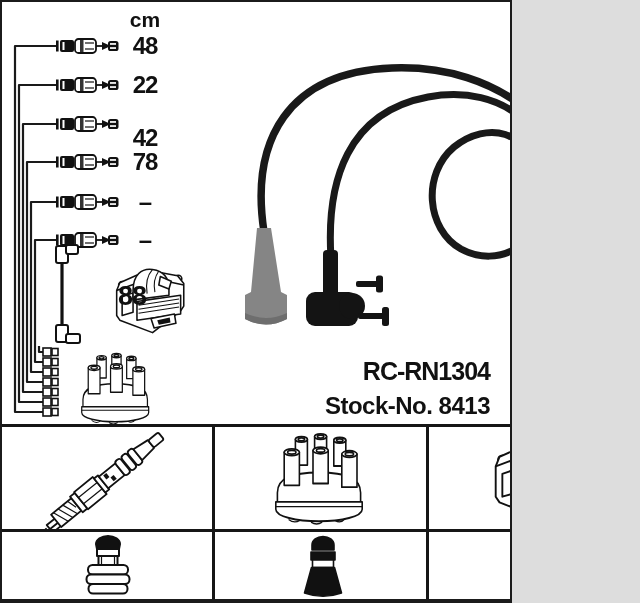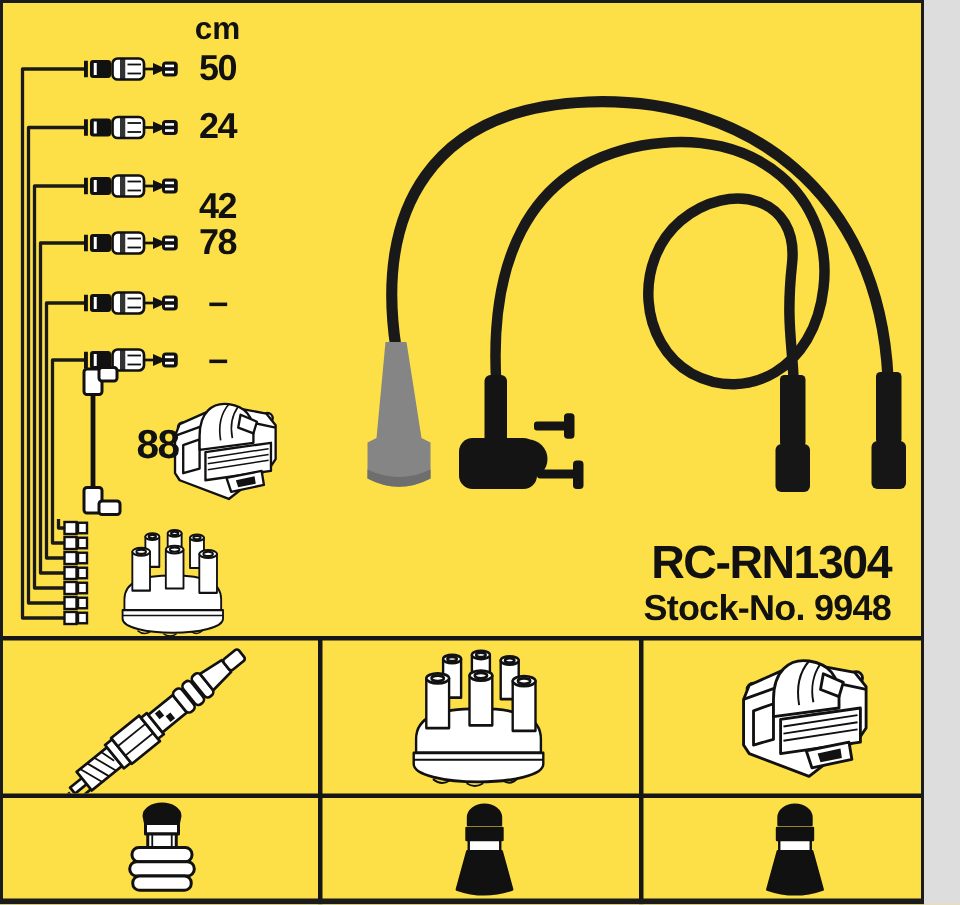--- a/index.html
+++ b/index.html
@@ -1,24 +1,24 @@
 <!DOCTYPE html>
 <html><head>
 <meta charset="utf-8">
 <style>
   html,body{margin:0;padding:0;background:#dddddd;}
-  #page{position:relative;width:616px;height:603px;background:#fde047;overflow:hidden;
+  #page{position:relative;width:512px;height:603px;background:#ffffff;overflow:hidden;
         font-family:"Liberation Sans", sans-serif;color:#111;}
   #frame{position:absolute;left:0;top:0;right:0;bottom:0;border:2px solid #1b1b1b;border-bottom-width:4px;pointer-events:none;z-index:30;}
   .abs{position:absolute;}
   .val{position:absolute;left:122px;width:46px;height:32px;line-height:32px;text-align:center;
        font-weight:bold;font-size:24px;letter-spacing:-1px;}
   #cm-label{position:absolute;left:122px;top:8px;width:46px;text-align:center;font-weight:bold;font-size:21px;}
-  #coil-length{position:absolute;left:46px;top:281px;width:46px;text-align:center;font-weight:bold;font-size:27px;letter-spacing:-1px;padding-left:36px;}
-  #part-number{position:absolute;right:22px;top:357px;font-weight:bold;font-size:31px;letter-spacing:-1px;text-align:right;}
+  #coil-length{position:absolute;left:73px;top:281px;width:46px;text-align:center;font-weight:bold;font-size:27px;letter-spacing:-1px;padding-left:36px;}
+  #part-number{position:absolute;right:22px;top:357px;font-weight:bold;font-size:25px;letter-spacing:-1px;text-align:right;}
   #stock-number{position:absolute;right:22px;top:392px;font-weight:bold;font-size:24px;letter-spacing:-0.5px;text-align:right;}
   .gridline{position:absolute;background:#161616;z-index:20;}
   svg{display:block;}
 </style>
 </head>
 <body>
 
 <div id="page">
   <div id="frame"></div>
 
@@ -218,30 +218,30 @@
         <rect x="517" y="296" width="23" height="32" rx="4"></rect>
       </g>
       <g fill="#161616">
         <rect x="584" y="248" width="17" height="48" rx="3"></rect>
         <rect x="581" y="294" width="23" height="32" rx="4"></rect>
       </g>
     </g>
   </svg>
 
   <div id="cm-label">cm</div>
-  <div class="val" style="top:30px">50</div>
-  <div class="val" style="top:69px">24</div>
+  <div class="val" style="top:30px">48</div>
+  <div class="val" style="top:69px">22</div>
   <div class="val" style="top:122px">42</div>
   <div class="val" style="top:146px">78</div>
   <div class="val" style="top:186px">–</div>
   <div class="val" style="top:224px">–</div>
   <div id="coil-length">88</div>
 
   <div id="part-number">RC-RN1304</div>
-  <div id="stock-number">Stock-No. 9948</div>
+  <div id="stock-number">Stock-No. 8413</div>
 
   <div class="gridline" style="left:0;right:0;top:424px;height:2.5px;"></div>
   <div class="gridline" style="left:0;right:0;top:529px;height:2.5px;"></div>
   <div class="gridline" style="left:212px;width:2.5px;top:424px;height:179px;"></div>
   <div class="gridline" style="left:426px;width:2.5px;top:424px;height:179px;"></div>
 
   <svg class="abs" style="left:2px;top:426px;" width="210" height="103" viewBox="0 0 210 103">
     <use href="#sym-plug" transform="translate(107,52) rotate(-39)"></use>
   </svg>
 

